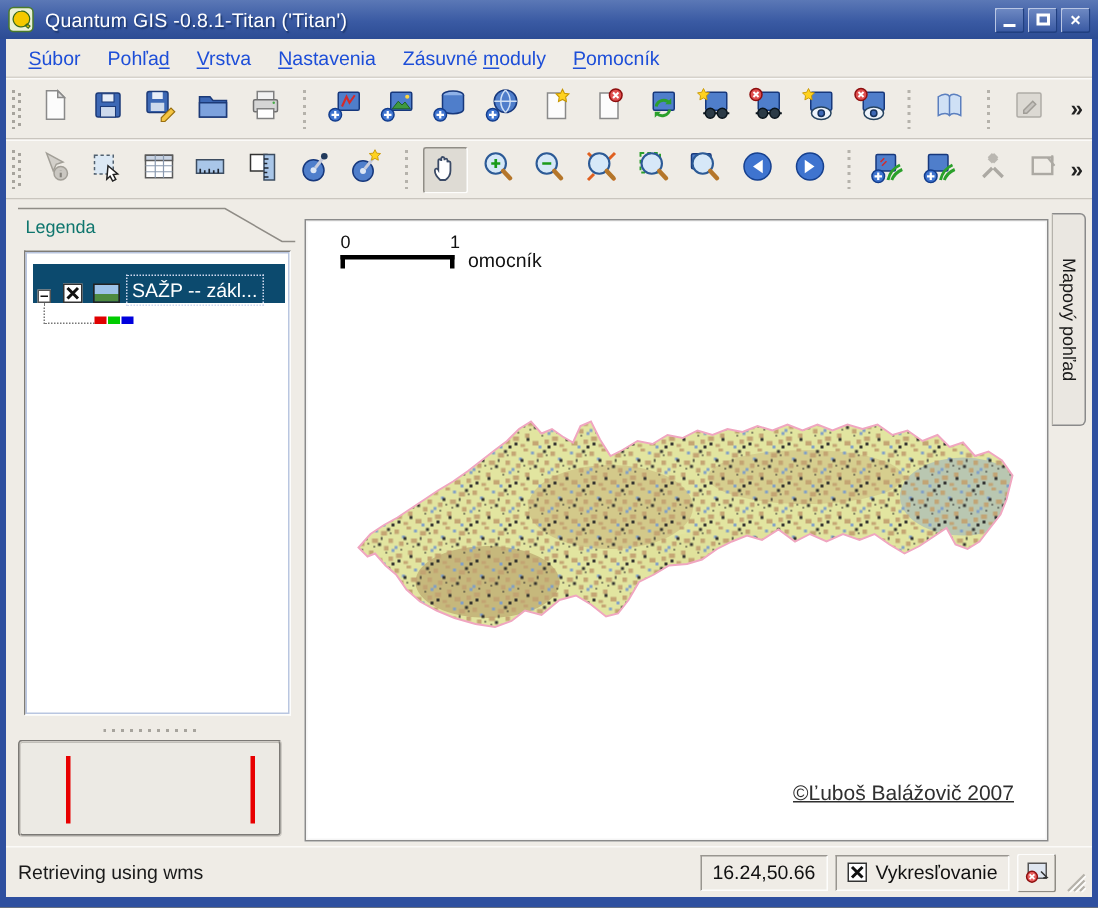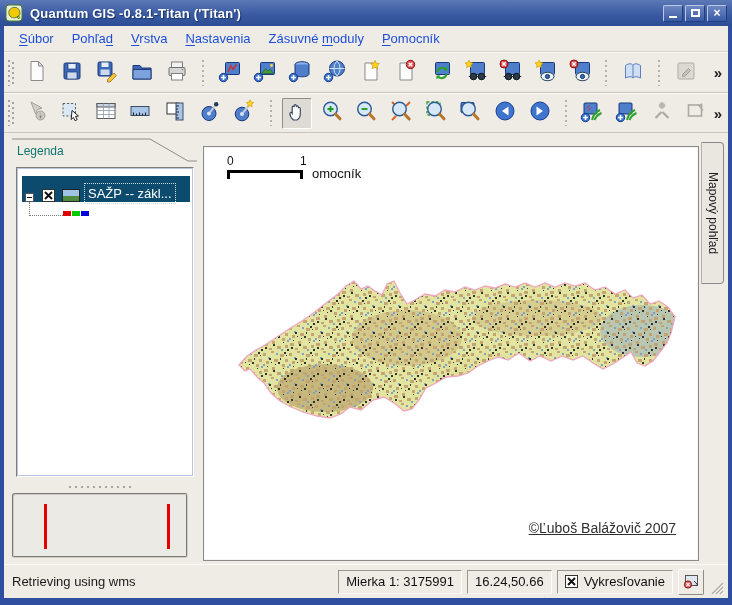--- a/index.html
+++ b/index.html
@@ -3,21 +3,21 @@
 <meta charset="utf-8">
 <style>
   html,body{margin:0;padding:0;background:#555;}
   *{box-sizing:border-box;font-family:"Liberation Sans","DejaVu Sans",sans-serif;}
   #win{position:relative;width:732px;height:605px;background:#2e4f9f;overflow:hidden;}
 
   
   #titlebar{position:absolute;left:0;top:0;width:732px;height:26px;
     background:linear-gradient(#5b78b6,#3a5aa3 55%,#2c4c94);display:flex;align-items:center;padding:0 5px;}
   #app-icon{width:18px;height:18px;margin-right:7px;flex:0 0 auto;}
-  #title-text{color:#fff;font-weight:bold;font-size:13px;letter-spacing:.2px;text-shadow:1px 1px 1px #1a3468;flex:1;}
+  #title-text{color:#fff;font-weight:normal;font-size:13px;letter-spacing:.2px;text-shadow:1px 1px 1px #1a3468;flex:1;}
   .winbtn{width:20px;height:17px;margin-left:2px;border-radius:2px;
     background:linear-gradient(#6d88c2,#3a5aa3);border:1px solid;border-color:#b9c6e4 #203f80 #203f80 #b9c6e4;
     color:#fff;font-weight:bold;font-size:12px;line-height:14px;text-align:center;cursor:default;}
   .winbtn .mingl{display:block;width:8px;height:2px;background:#fff;margin:10px auto 0;}
   .winbtn .maxgl{display:block;width:9px;height:8px;border:2px solid #fff;margin:3px auto 0;}
 
   
   #body{position:absolute;left:4px;top:26px;width:724px;height:572px;background:#efece6;}
 
   #menubar{position:absolute;left:0;top:0;width:724px;height:26px;display:flex;align-items:center;
@@ -514,23 +514,20 @@
 
       <div id="tabbar">
         <div id="map-tab">
           <span>Mapový pohľad</span>
         </div>
       </div>
     </div>
 
     <div id="statusbar">
       <span id="status-msg">Retrieving using wms</span>
-      <div class="sbox" id="scale-box">
-        <span>Mierka 1: 3175991</span>
-      </div>
       <div class="sbox">
         <span>16.24,50.66</span>
       </div>
       <div class="sbox" id="render-box">
         <span class="xcheck">
           <svg id="render-check-glyph" width="11" height="11" viewBox="0 0 11 11">
             <path d="M2 2l7 7M9 2L2 9" stroke="#111" stroke-width="2"></path>
           </svg>
         </span>
         <span>Vykresľovanie</span>

